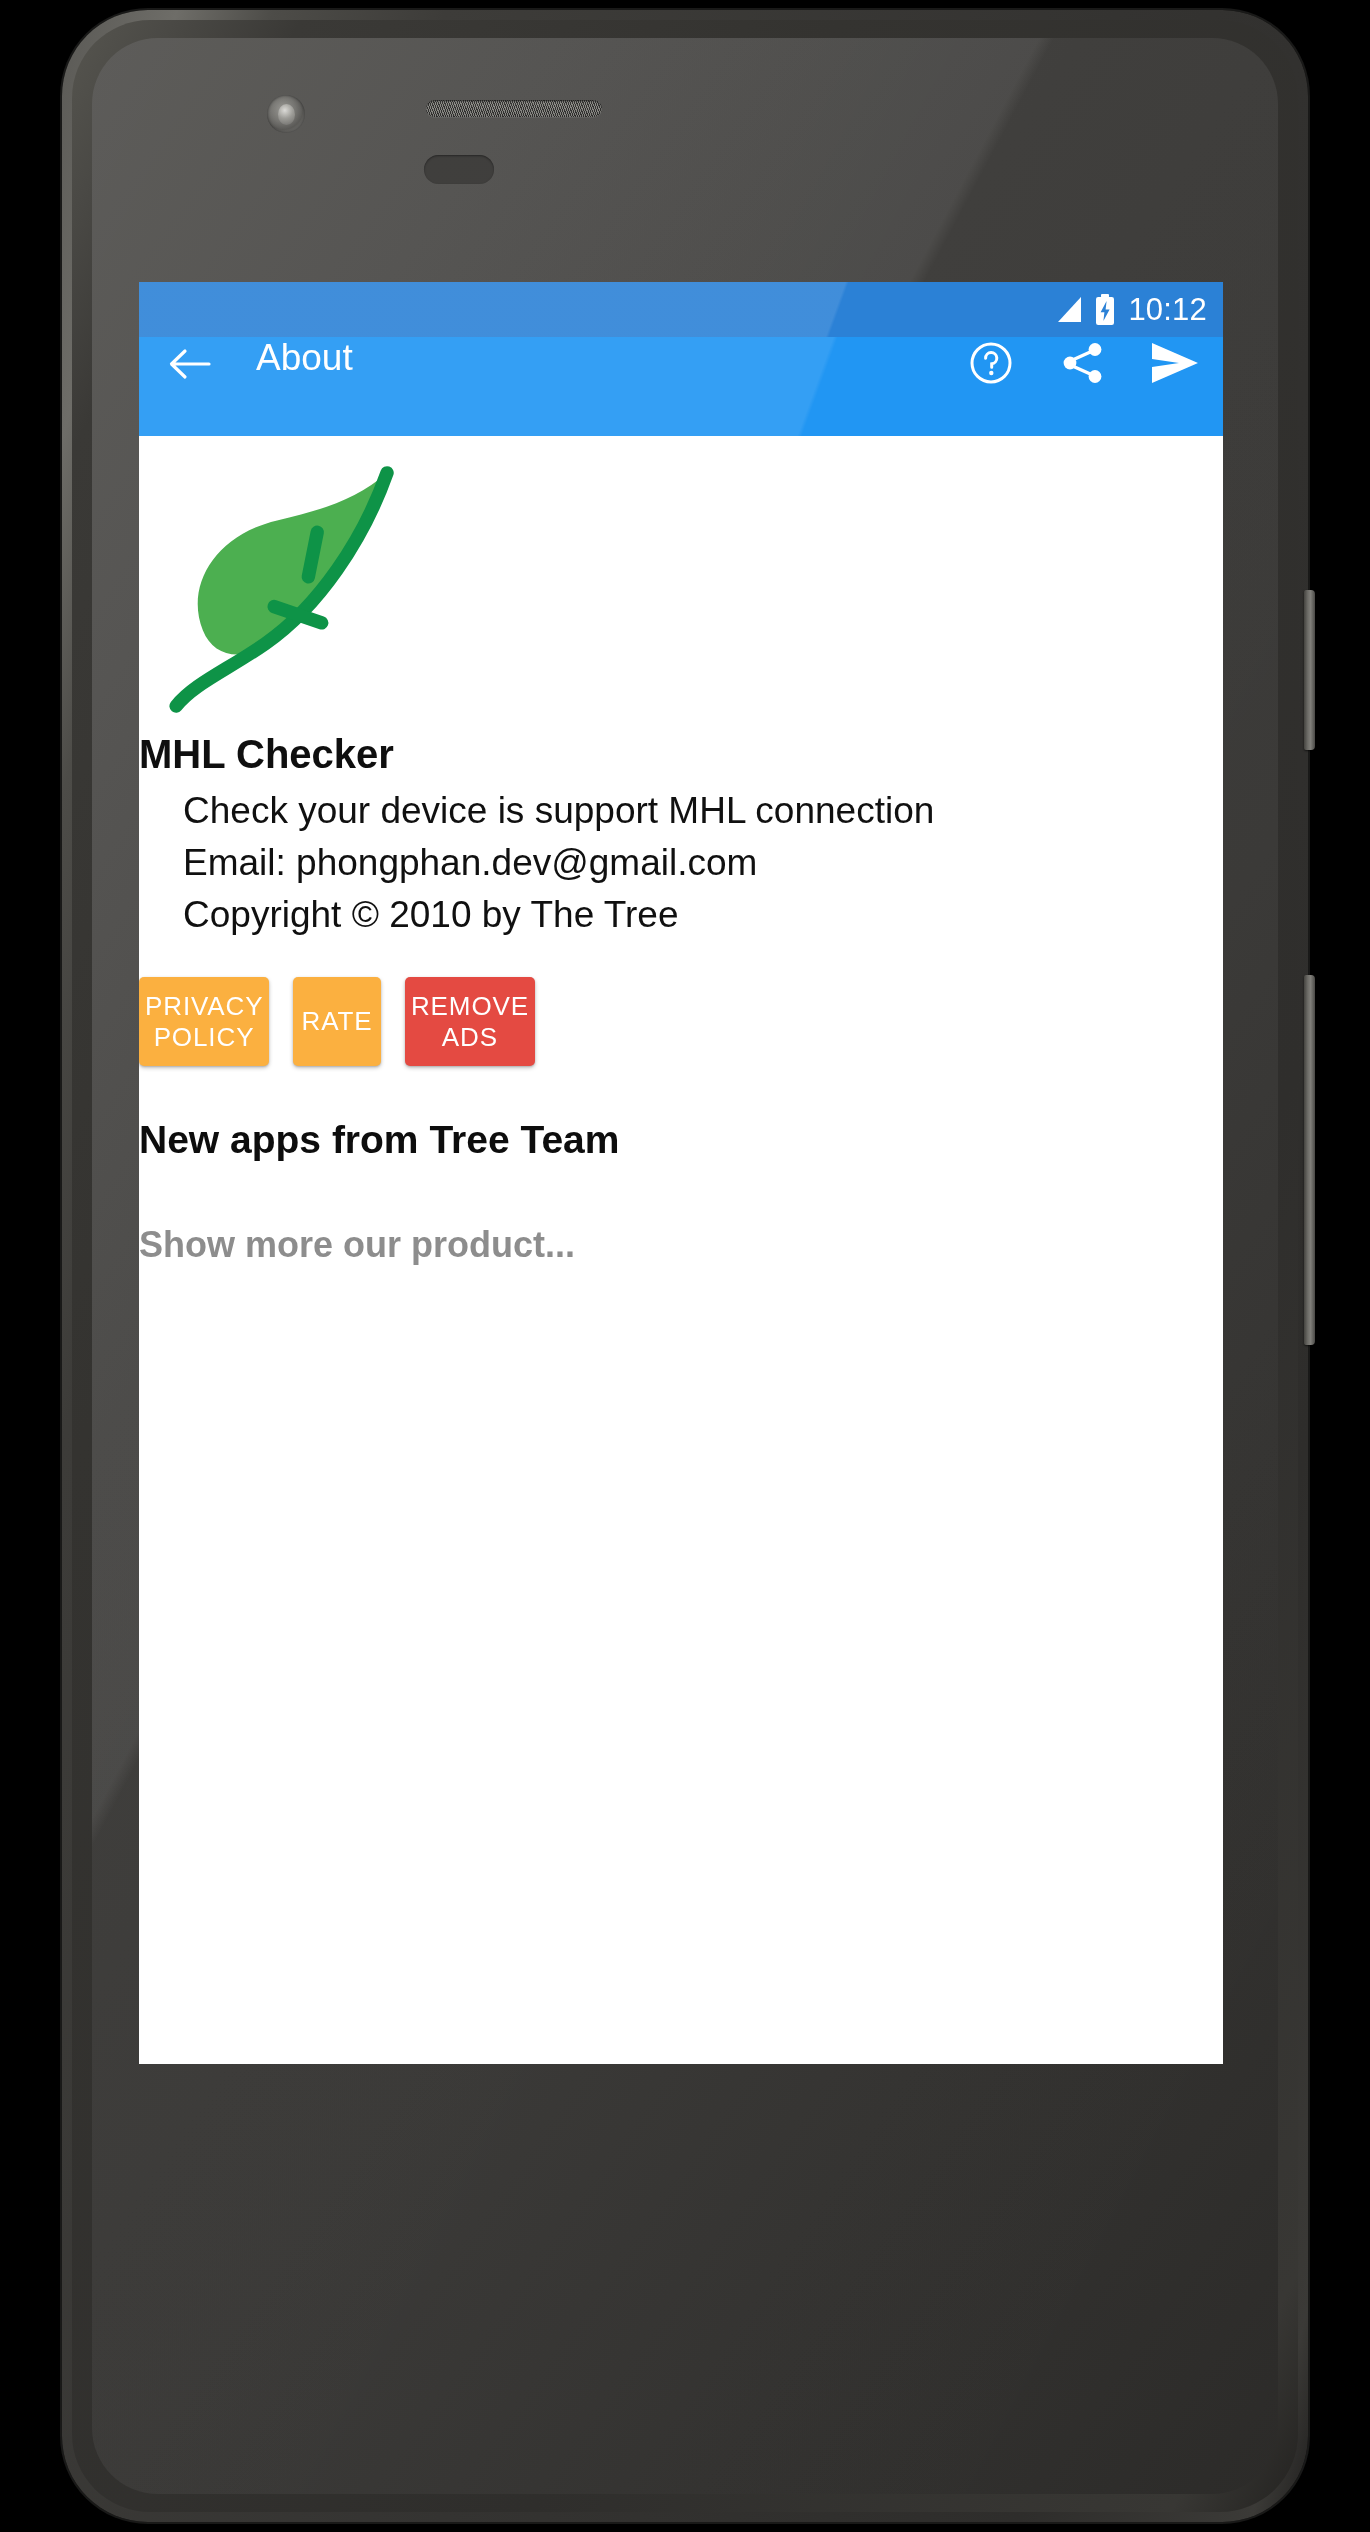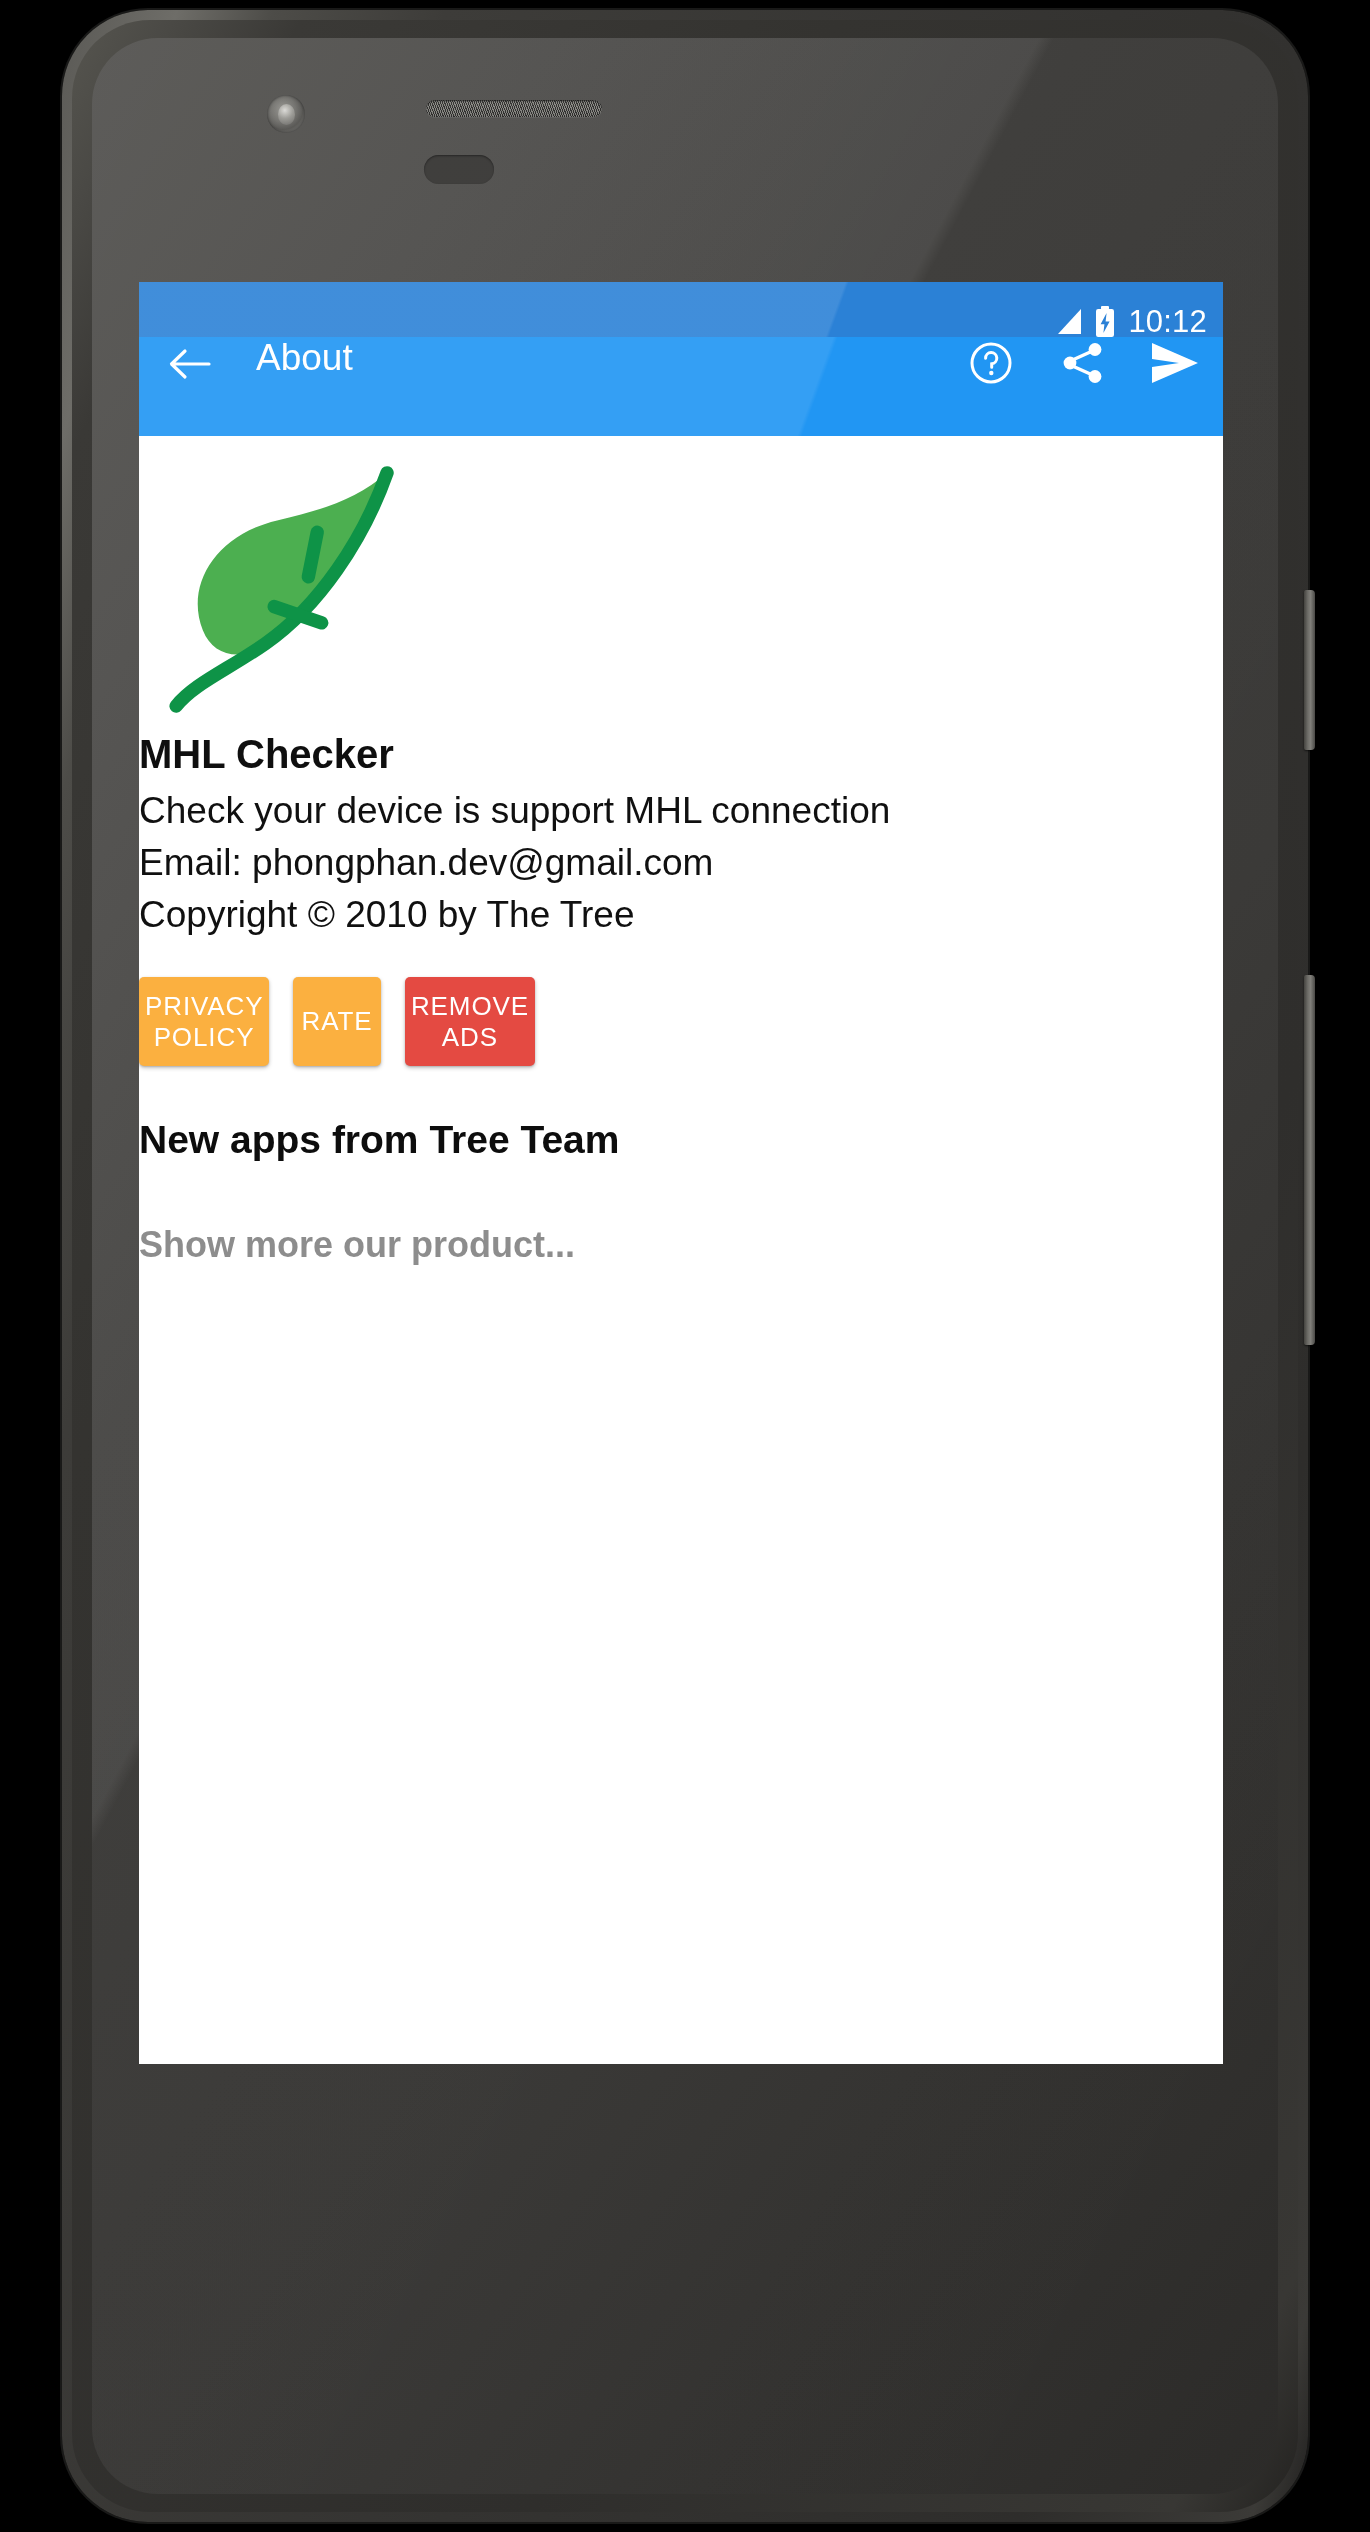--- a/index.html
+++ b/index.html
@@ -117,21 +117,21 @@
     background: #ffffff;
     overflow: hidden;
   }
 
   
   #status-bar {
     position: relative;
     height: 55px;
     background: #2b81d6;
     display: flex;
-    align-items: flex-end;
+    align-items: center;
     justify-content: flex-end;
     padding-right: 16px;
     box-sizing: border-box;
   }
   #status-bar-gloss {
     position: absolute;
     left: 0; top: 0; width: 100%; height: 100%;
     background: linear-gradient(110deg, rgba(255,255,255,0.10) 0%, rgba(255,255,255,0.10) 64%, rgba(255,255,255,0.0) 64.3%, rgba(255,255,255,0.0) 100%);
     pointer-events: none;
   }
@@ -217,20 +217,21 @@
     color: #0f0f0f;
     text-align: center;
   }
   .info-line {
     margin-top: 15px;
     font-size: 37px;
     font-weight: 400;
     color: #101010;
     text-align: center;
     line-height: 1.0;
+    margin-left: 44px;
   }
   #btn-group {
     margin-top: 44px;
     width: 396px;
     display: flex;
     flex-direction: row;
     gap: 24px;
   }
   .action-button {
     width: 100%;

